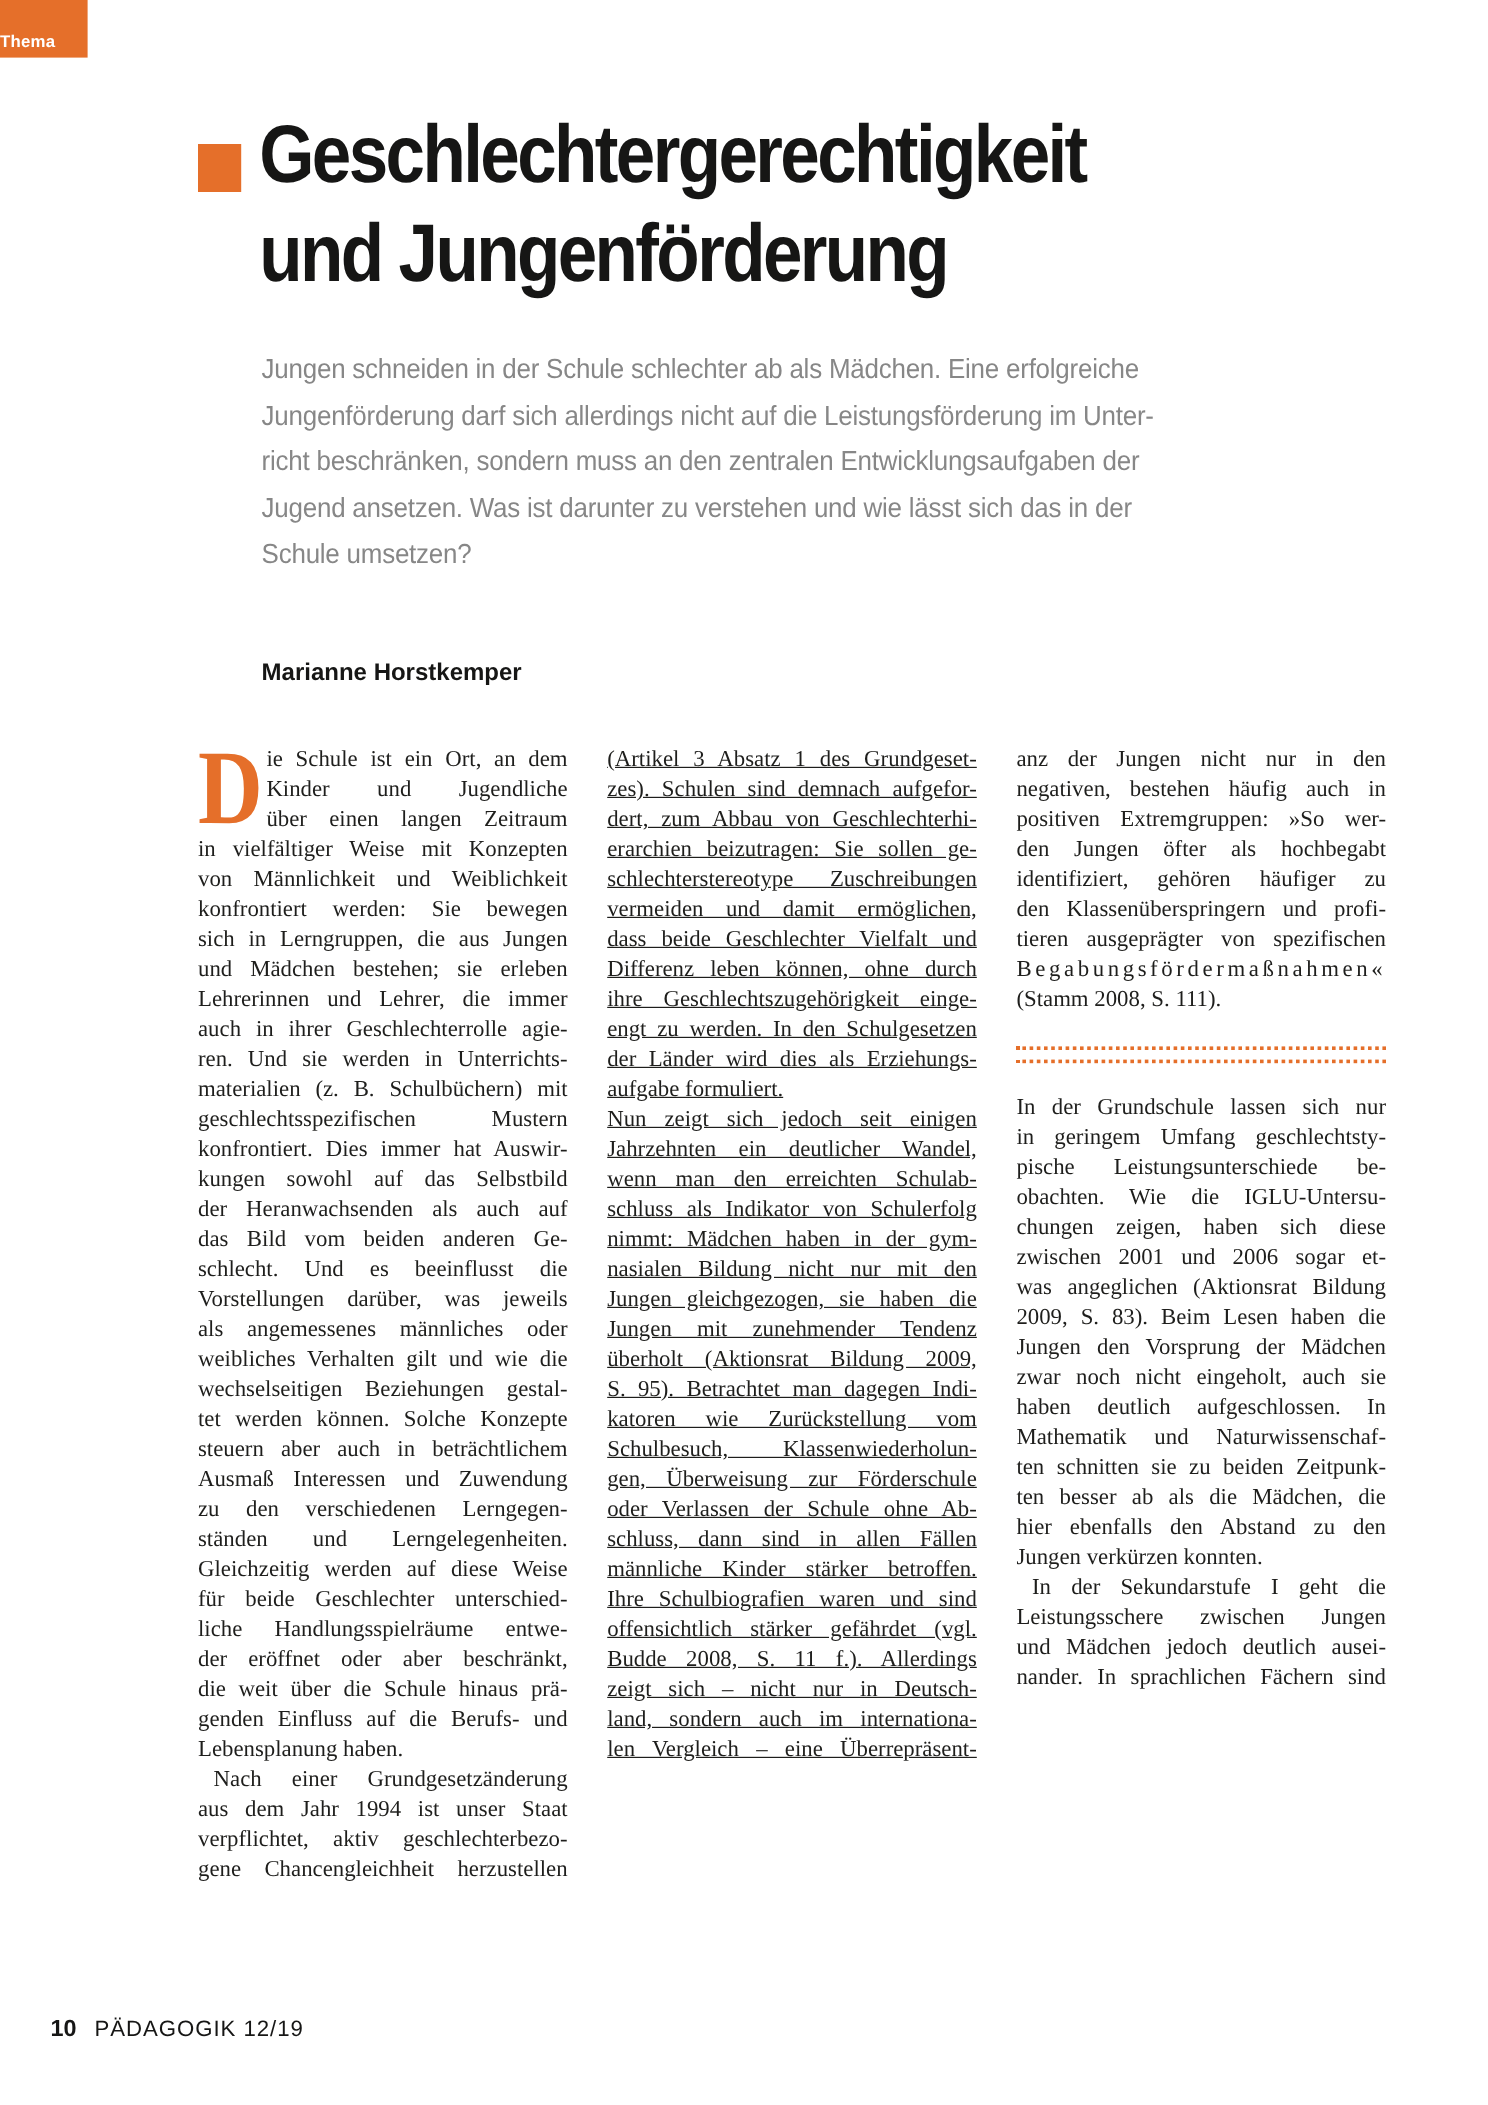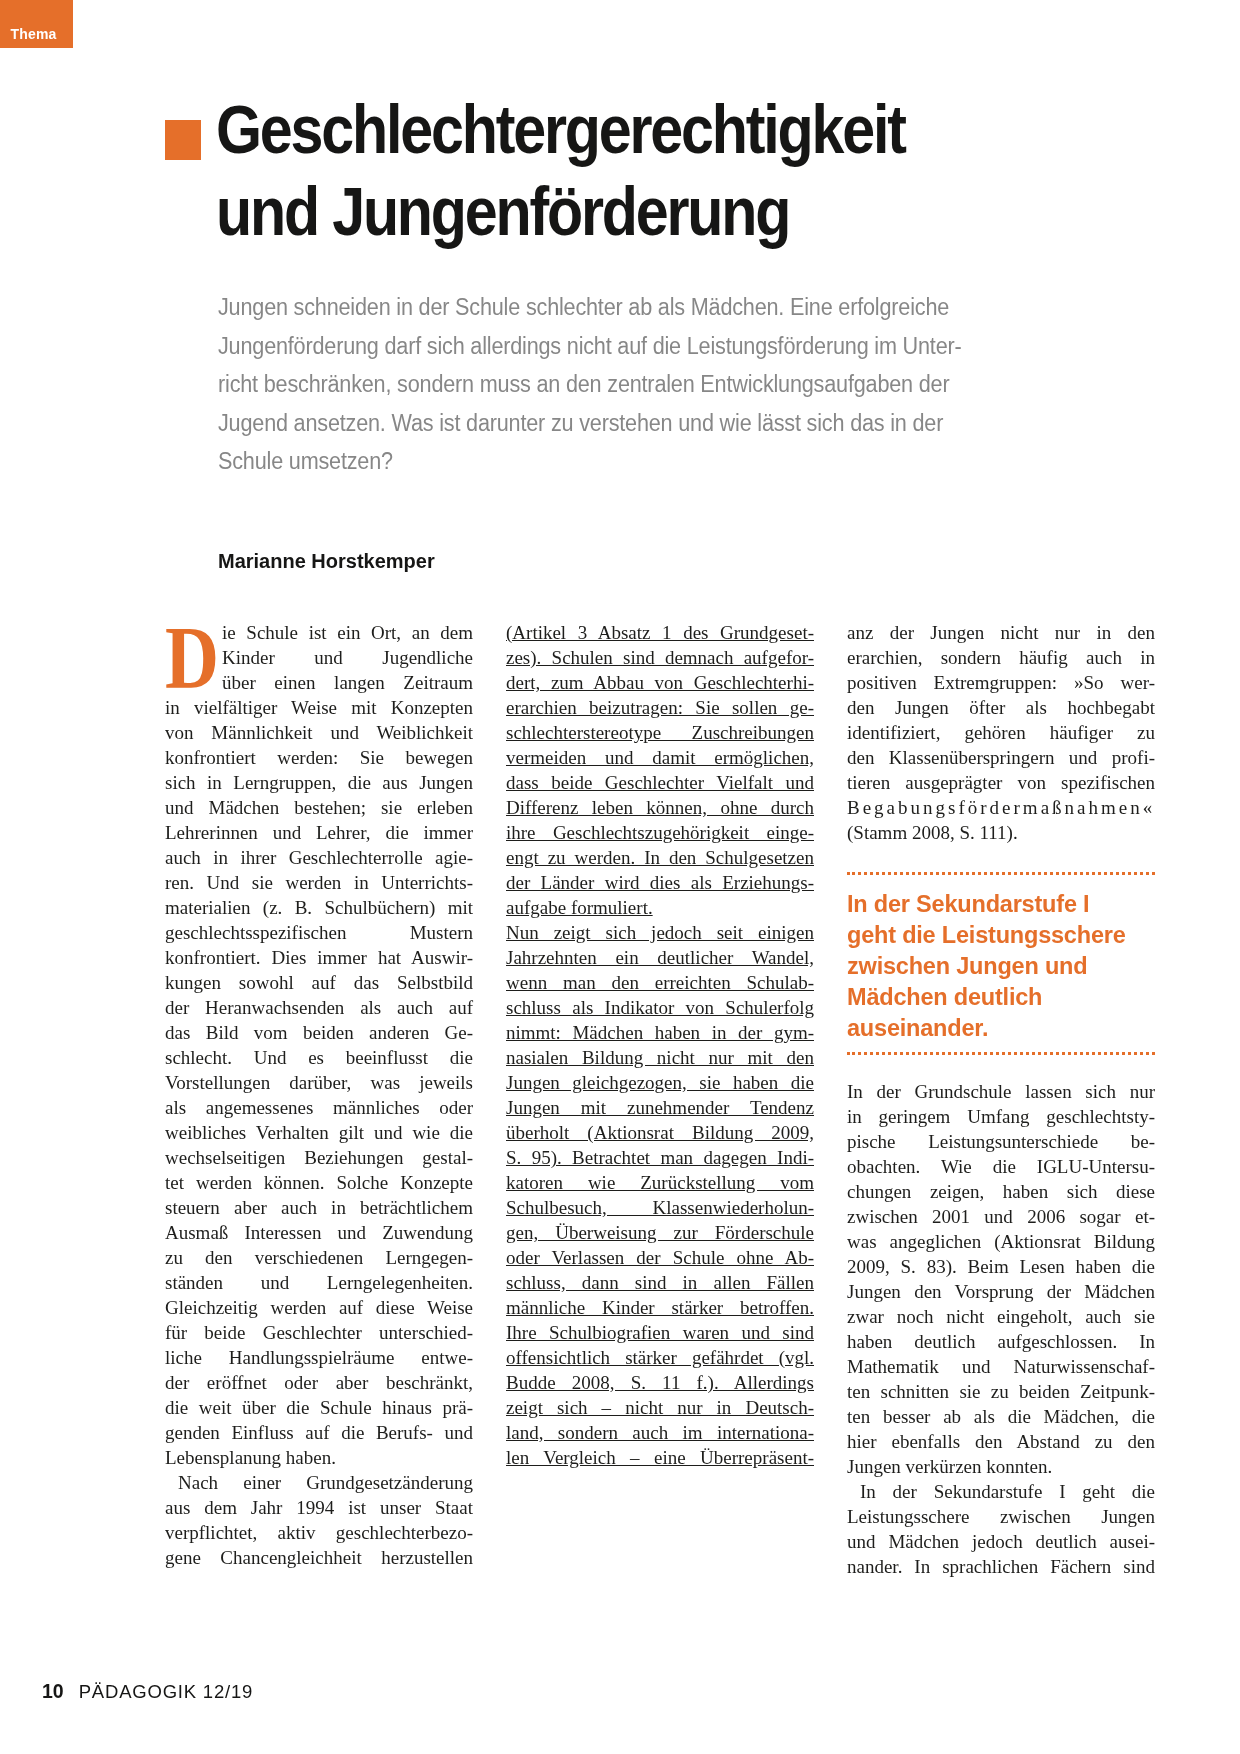--- a/index.html
+++ b/index.html
@@ -1,21 +1,21 @@
 <!DOCTYPE html>
 <html><head>
 <meta charset="utf-8">
 <style>
   html,body{margin:0;padding:0;background:#fff;}
   .page{position:relative;width:1240px;height:1754px;background:#ffffff;overflow:hidden;
         font-family:"Liberation Sans",sans-serif;color:#1e1e1c;}
 
   
   .thema-tag{position:absolute;left:0;top:0;width:73px;height:48px;background:#e56f2a;
-             display:flex;align-items:flex-end;justify-content:center;
+             display:flex;align-items:flex-end;justify-content:flex-start;
              padding:0 6px 6px 0;box-sizing:border-box;}
   .thema-tag span{color:#fff;font-weight:bold;font-size:14px;letter-spacing:.2px;}
 
   
   .title-square{position:absolute;left:165px;top:120px;width:36px;height:40px;background:#e56f2a;}
   .article-title{position:absolute;left:216px;top:88px;margin:0;font-weight:bold;
                  font-size:68px;line-height:82px;letter-spacing:-2.5px;color:#161615;
                  transform:scaleX(.87);transform-origin:left top;white-space:nowrap;}
 
   
@@ -160,37 +160,30 @@
         <div class="line">Budde 2008, S. 11 f.). Allerdings</div>
         <div class="line">zeigt sich – nicht nur in Deutsch-</div>
         <div class="line">land, sondern auch im internationa-</div>
         <div class="line">len Vergleich – eine Überrepräsent-</div>
       </div>
   </section>
 
   <section class="textcol col3">
     <div>
         <div class="line">anz der Jungen nicht nur in den</div>
-        <div class="line">erarchien, sondern häufig auch in</div>
+        <div class="line">negativen, bestehen häufig auch in</div>
         <div class="line">positiven Extremgruppen: »So wer-</div>
         <div class="line">den Jungen öfter als hochbegabt</div>
         <div class="line">identifiziert, gehören häufiger zu</div>
         <div class="line">den Klassenüberspringern und profi-</div>
         <div class="line">tieren ausgeprägter von spezifischen</div>
         <div class="line trk">Begabungsfördermaßnahmen«</div>
         <div class="line nj">(Stamm 2008, S. 111).</div>
       </div>
     <div class="dotrule r1"></div>
-    <div class="quote">
-        <div class="line">In der Sekundarstufe I</div>
-        <div class="line">geht die Leistungsschere</div>
-        <div class="line">zwischen Jungen und</div>
-        <div class="line">Mädchen deutlich</div>
-        <div class="line">auseinander.</div>
-      </div>
     <div class="dotrule r2"></div>
     <div class="b2c3">
         <div class="line">In der Grundschule lassen sich nur</div>
         <div class="line">in geringem Umfang geschlechtsty-</div>
         <div class="line">pische Leistungsunterschiede be-</div>
         <div class="line">obachten. Wie die IGLU-Untersu-</div>
         <div class="line">chungen zeigen, haben sich diese</div>
         <div class="line">zwischen 2001 und 2006 sogar et-</div>
         <div class="line">was angeglichen (Aktionsrat Bildung</div>
         <div class="line">2009, S. 83). Beim Lesen haben die</div>

